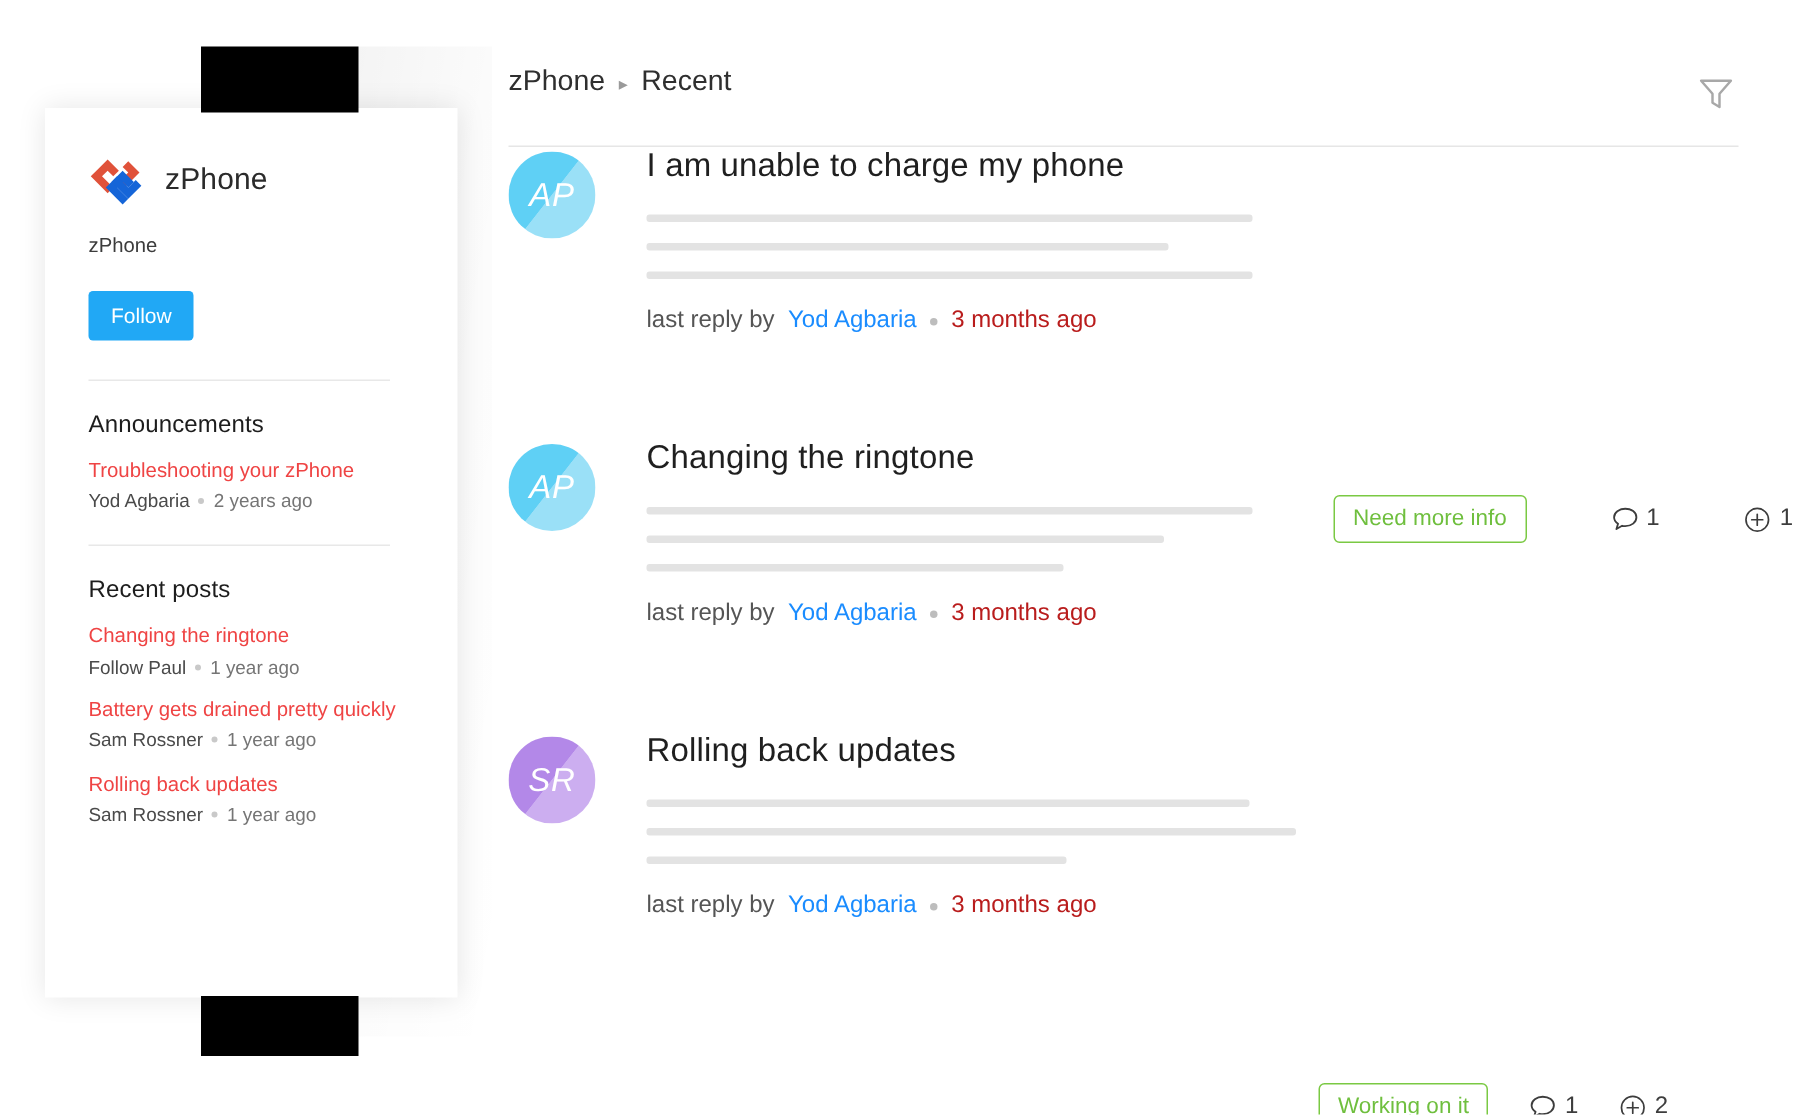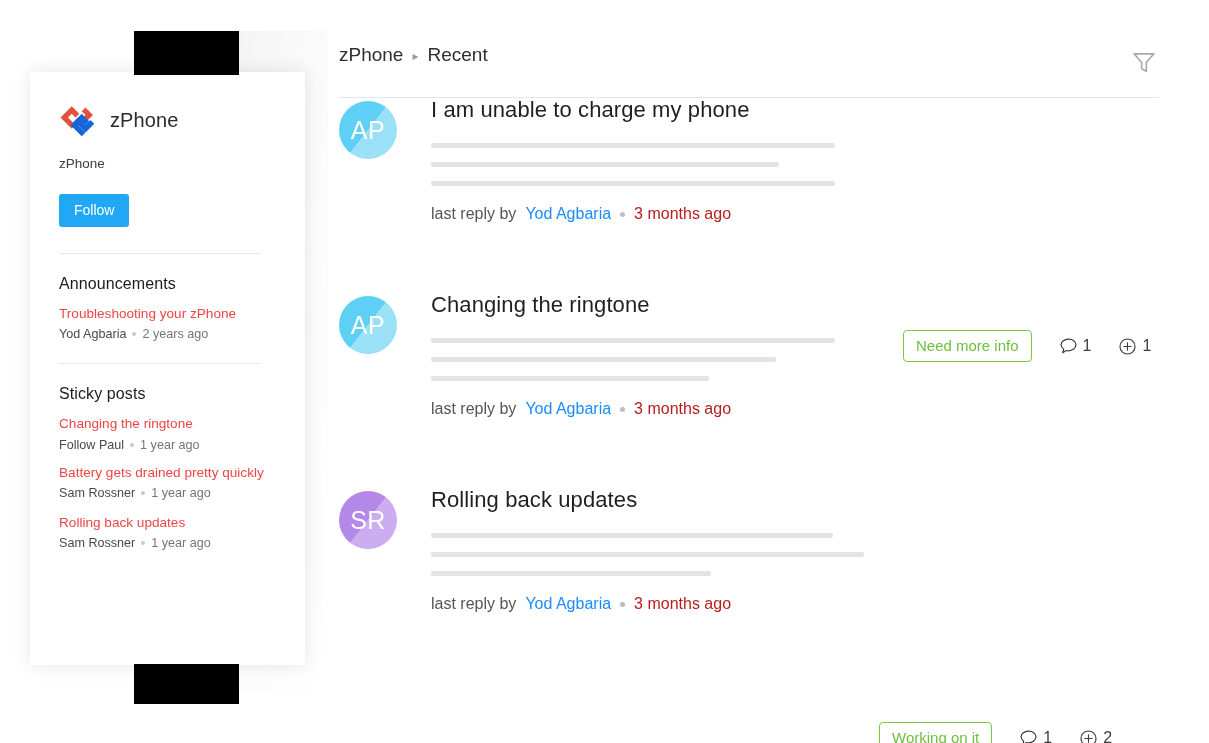--- a/index.html
+++ b/index.html
@@ -193,23 +193,24 @@
     position: absolute;
     inset: 0;
   }
   .avatar .initials {
     position: absolute;
     inset: 0;
     display: flex;
     align-items: center;
     justify-content: center;
     color: #ffffff;
-    font-size: 25px;
+    font-size: 22px;
     letter-spacing: 0.5px;
     z-index: 2;
+    font-style: italic;
   }
 
   .post-body {
     margin-left: 34px;
     flex: 1 1 auto;
     padding-top: 0px;
   }
   .post-title {
     font-size: 22px;
     color: #1f1f1f;
@@ -305,21 +306,21 @@
           <span>Yod Agbaria</span>
           <span class="dot"></span>
           <span class="ago">2 years ago</span>
         </div>
       </li>
     </ul>
 
     <div class="sb-divider" style="margin-top:22px;"></div>
 
     
-    <div class="sb-section-title">Sticky posts</div>
+    <div class="sb-section-title">Recent posts</div>
     <ul class="sb-list">
       <li class="sb-item">
         <a class="sb-item-link" href="#">Changing the ringtone</a>
         <div class="sb-item-meta">
           <span>Follow Paul</span>
           <span class="dot"></span>
           <span class="ago">1 year ago</span>
         </div>
       </li>
       <li class="sb-item" style="">
@@ -375,21 +376,21 @@
           <div class="line" style="width:348px;"></div>
           <div class="line" style="width:404px;"></div>
         </div>
         <div class="post-meta">
           <span>last reply by</span>
           <a class="author" href="#">Yod Agbaria</a>
           <span class="dot"></span>
           <span class="ago">3 months ago</span>
         </div>
       </div>
-      <div class="post-aside" style="left:564px; top:232px;">
+      <div class="post-aside" style="left:550px; top:232px;gap:29px;">
         <span class="status-badge">Need more info</span>
         <span class="counter">
           <span>
             <svg viewBox="0 0 24 24" width="21" height="21" fill="none" stroke="#3d3d3d" stroke-width="1.4" stroke-linejoin="round">
               <path d="M12 3.6c-4.7 0-8.5 2.9-8.5 6.5 0 2 1.2 3.8 3 5l-1.2 4 4.3-2.5c.8.2 1.6.3 2.4.3 4.7 0 8.5-2.9 8.5-6.8S16.7 3.6 12 3.6z"></path>
             </svg>
           </span>
           <span>1</span>
         </span>
         <span class="counter">

